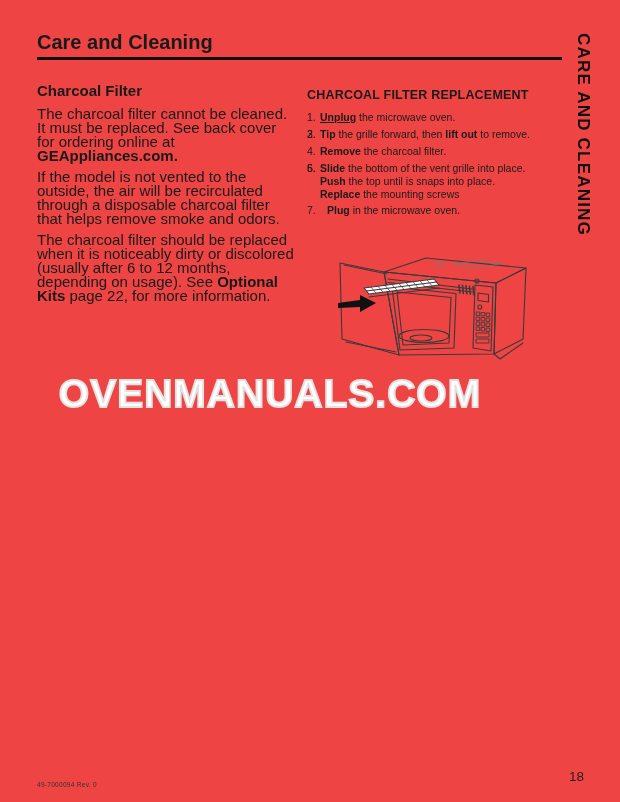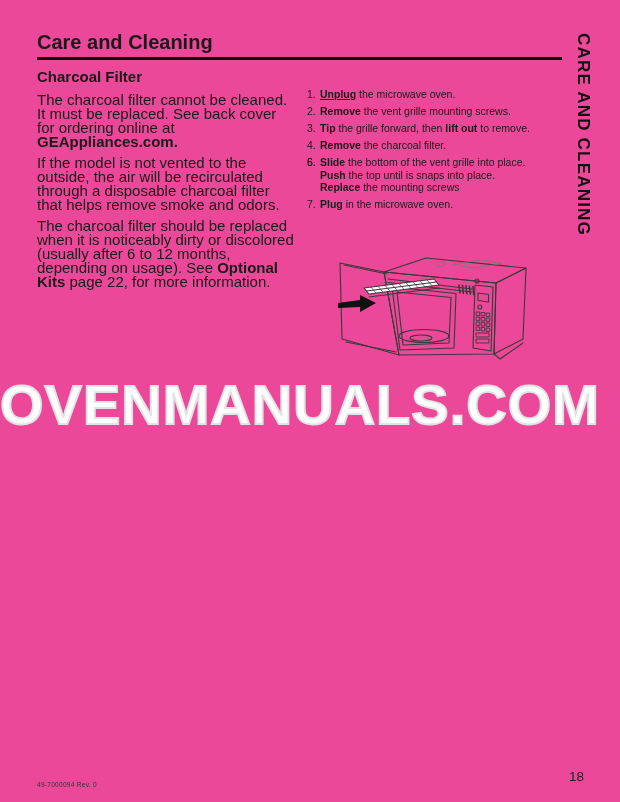--- a/index.html
+++ b/index.html
@@ -4,57 +4,57 @@
 <style>
   * { margin:0; padding:0; box-sizing:border-box; }
   html,body { width:620px; height:802px; }
   body {
     background:#ffffff;
     font-family:"Liberation Sans", sans-serif;
     color:#1a1a1a;
     position:relative;
     overflow:hidden;
   }
-  .page { position:absolute; inset:0; background:#ec4899; }
+  .page { position:absolute; inset:0; background:#ef4444; }
 
   .title {
     position:absolute; left:37px; top:31px;
     font-size:20px; font-weight:bold; white-space:nowrap;
   }
   .rule {
     position:absolute; left:37px; top:57px;
     width:525px; height:3px; background:#111;
   }
 
   .vtab {
     position:absolute; left:573px; top:33px;
     writing-mode:vertical-rl;
     font-weight:bold; font-size:17px; letter-spacing:1.2px;
     white-space:nowrap; color:#111;
   }
 
-  .col-left { position:absolute; left:37px; top:68px; width:260px; }
+  .col-left { position:absolute; left:37px; top:82px; width:260px; }
   .col-left h2 { font-size:15px; font-weight:bold; margin-bottom:8px; }
   .col-left p { font-size:15px; line-height:14px; margin-bottom:7px; }
 
   .col-right { position:absolute; left:307px; top:88px; width:262px; }
   .col-right h3 { font-size:12.5px; font-weight:bold; letter-spacing:0.2px; margin-bottom:9px; white-space:nowrap; }
   ol.steps { list-style:none; }
   ol.steps li {
     position:relative; padding-left:13px;
     font-size:10.5px; line-height:12.9px; margin-bottom:4px;
   }
   .step-num { position:absolute; left:0; top:0; }
 
   figure.illus { position:absolute; left:336px; top:251px; width:196px; height:114px; }
   figure.illus svg { width:100%; height:100%; display:block; }
 
   .watermark {
     position:absolute; left:0; top:372px; width:540px;
-    text-align:center; font-size:56px; font-weight:bold;
+    text-align:center; font-size:39px; font-weight:bold;
     color:#ffffff; -webkit-text-stroke:1.8px #e2e2e2;
     letter-spacing:1px; white-space:nowrap; pointer-events:none;
   }
 
   .doc-num { position:absolute; left:37px; top:781px; font-size:6.5px; color:#333; letter-spacing:0.3px; }
   .page-num { position:absolute; right:36px; top:769px; font-size:13.5px; color:#222; }
 </style>
 </head>
 <body>
 
@@ -66,28 +66,29 @@
   <div class="vtab">CARE AND CLEANING</div>
 
   <section class="col-left">
     <h2>Charcoal Filter</h2>
     <p><span>The charcoal filter cannot be cleaned. It must be replaced. See back cover for ordering online at </span><span style="font-weight: bold;">GEAppliances.com.</span></p>
     <p><span>If the model is not vented to the outside, the air will be recirculated through a disposable charcoal filter that helps remove smoke and odors.</span></p>
     <p><span>The charcoal filter should be replaced when it is noticeably dirty or discolored (usually after 6 to 12 months, depending on usage). See </span><span style="font-weight: bold;">Optional Kits</span><span> page 22, for more information.</span></p>
   </section>
 
   <section class="col-right">
+    <h3>CHARCOAL FILTER REPLACEMENT</h3>
     <ol class="steps">
         <li><span class="step-num">1.</span><span><span style="font-weight: bold; text-decoration: underline;">Unplug</span><span> the microwave oven.</span></span></li>
-        <li><span class="step-num">2.</span><span><span style="font-weight: bold;">Remove</span><span> the vent grille mounting screws.</span></span></li>
+        <li><span class="step-num">2.</span></li>
         <li><span class="step-num">3.</span><span><span style="font-weight: bold;">Tip</span><span> the grille forward, then </span><span style="font-weight: bold;">lift out</span><span> to remove.</span></span></li>
         <li><span class="step-num">4.</span><span><span style="font-weight: bold;">Remove</span><span> the charcoal filter.</span></span></li>
         <li><span class="step-num">5.</span></li>
         <li><span class="step-num">6.</span><span><span style="font-weight: bold;">Slide</span><span> the bottom of the vent grille into place.</span><br><span style="font-weight: bold;">Push</span><span> the top until is snaps into place.</span><br><span style="font-weight: bold;">Replace</span><span> the mounting screws</span></span></li>
-        <li><span class="step-num">7.</span><span><span style="font-weight: bold;">Plug</span><span> in the microwave oven.</span></span></li>
+        <li><span class="step-num">7.</span><span><span style="font-weight: bold; margin-left: 7px;">Plug</span><span> in the microwave oven.</span></span></li>
       </ol>
   </section>
 
   <figure class="illus">
     <svg viewBox="0 0 196 114" xmlns="http://www.w3.org/2000/svg">
       <g fill="none" stroke="#3a3a3a" stroke-width="1.1" stroke-linejoin="round" stroke-linecap="round">
 
         <polygon points="4,12 48,21 63,104 6,88"></polygon>
         <line x1="8" y1="14" x2="51" y2="23"></line>
         <line x1="10" y1="91" x2="60" y2="101"></line>

